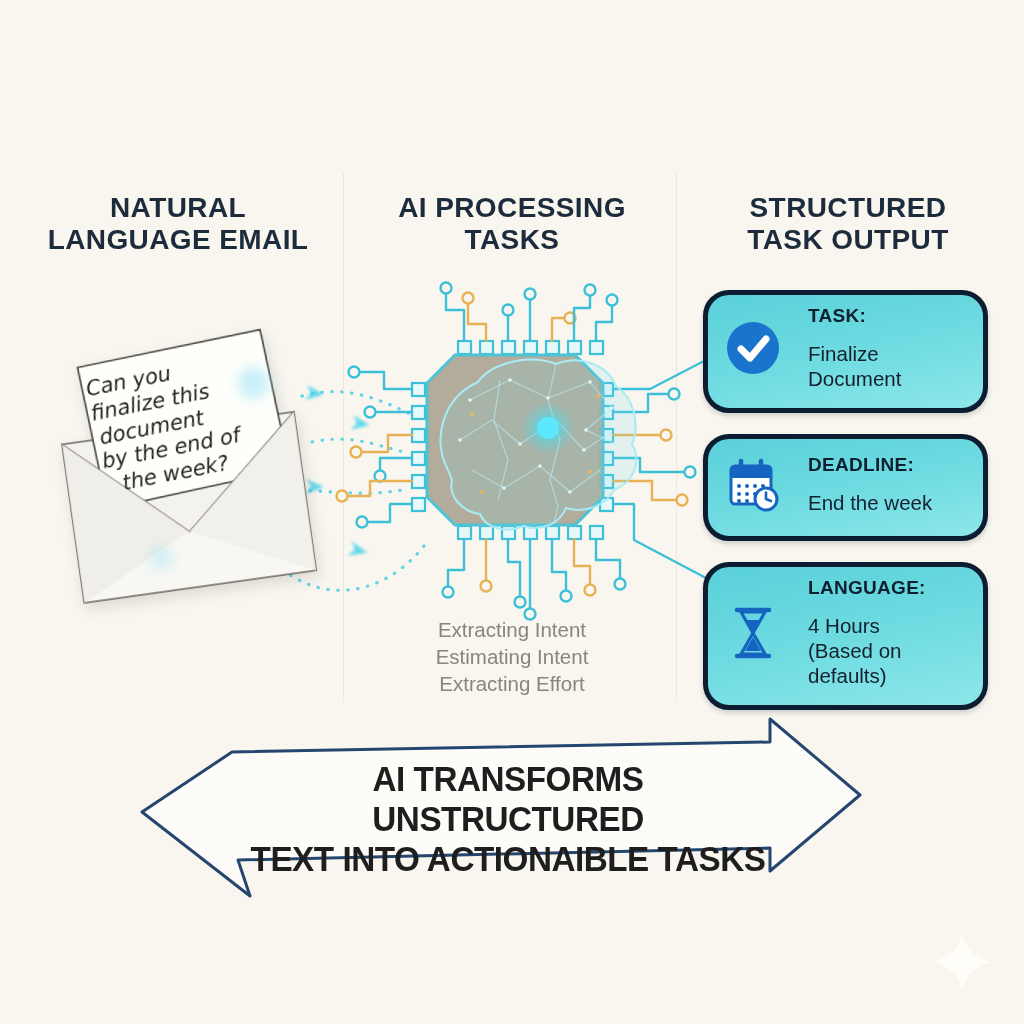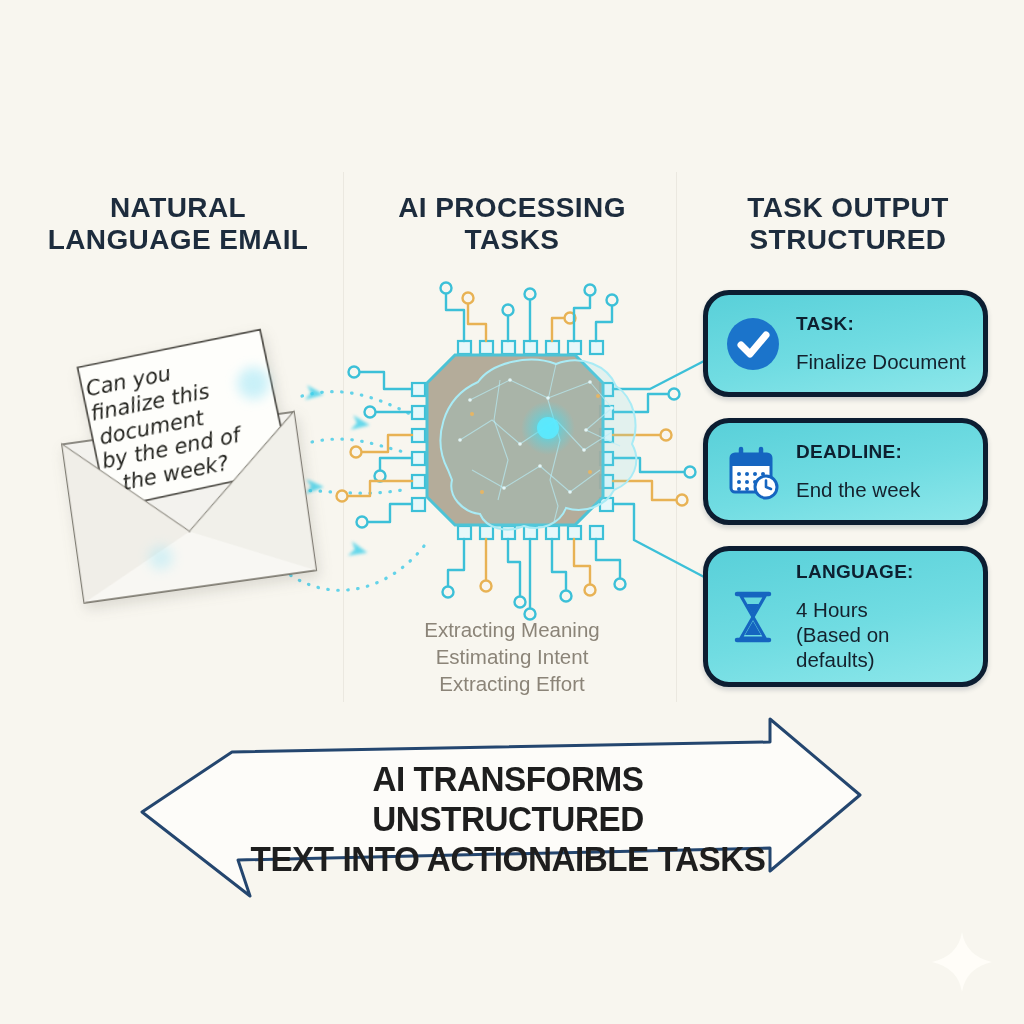--- a/index.html
+++ b/index.html
@@ -40,21 +40,21 @@
 
   
   .caption{position:absolute;left:362px;top:616px;width:300px;text-align:center;z-index:3;
     font-size:20.5px;color:var(--caption-grey,#8b8478);line-height:1.32;}
   .caption span{display:block;}
 
   
   .cards{position:absolute;left:703px;top:290px;width:285px;display:flex;flex-direction:column;gap:21px;z-index:4;}
   .card{box-sizing:border-box;min-height:107px;border:5px solid var(--card-border,#0c1d31);border-radius:26px;
     background:linear-gradient(168deg,#59d0d9 0%,var(--card-fill,#70dce2) 55%,#8de7ea 100%);
-    display:flex;align-items:center;gap:14px;padding:10px 12px 10px 16px;
+    display:flex;align-items:center;gap:26px;padding:10px 12px 17px 16px;
     box-shadow:0 3px 5px rgba(20,40,60,.18);}
   .card-icon{width:58px;flex:0 0 58px;display:flex;align-items:center;justify-content:center;}
   .card-label{font-weight:bold;font-size:19px;color:#0d2030;letter-spacing:.3px;}
   .card-value{font-size:20.5px;color:#14212d;line-height:1.22;margin-top:14px;}
   .card-value span{display:block;}
 
   
   .banner{position:absolute;left:136px;top:712px;width:735px;height:190px;z-index:3;}
   .banner-text{position:absolute;left:92px;top:47px;width:560px;text-align:center;
     font-weight:bold;font-size:35px;line-height:1.14;color:var(--banner-text,#1e1e1e);
@@ -227,22 +227,22 @@
 
   <div class="col-title" id="title-input">
     <span>NATURAL</span>
     <span>LANGUAGE EMAIL</span>
   </div>
   <div class="col-title" id="title-engine">
     <span>AI PROCESSING</span>
     <span>TASKS</span>
   </div>
   <div class="col-title" id="title-output">
+    <span>STRUCTURED</span>
     <span>TASK OUTPUT</span>
-    <span>STRUCTURED</span>
   </div>
 
   <div class="envelope">
     <svg width="270" height="300" viewBox="0 0 270 300">
       <defs>
           <filter id="soft" x="-80%" y="-80%" width="260%" height="260%">
             <feGaussianBlur stdDeviation="6"></feGaussianBlur>
           </filter>
         </defs>
       <polygon points="14,92 248,92 248,252 14,252" fill="#f3f2ee" stroke="#6b6860" stroke-width="1.5"></polygon>
@@ -257,21 +257,21 @@
     <div class="letter-text">
       <span>Can you</span>
       <span>finalize this</span>
       <span>document</span>
       <span>by the end of</span>
       <span>the week?</span>
     </div>
   </div>
 
   <div class="caption">
-    <span>Extracting Meaning</span>
+    <span>Extracting Intent</span>
     <span>Estimating Intent</span>
     <span>Extracting Effort</span>
   </div>
 
   <div class="cards">
 
     <div class="card">
       <div class="card-icon">
         <svg width="56" height="56" viewBox="0 0 56 56">
           <circle cx="28" cy="28" r="26" fill="#1b74cb"></circle>

